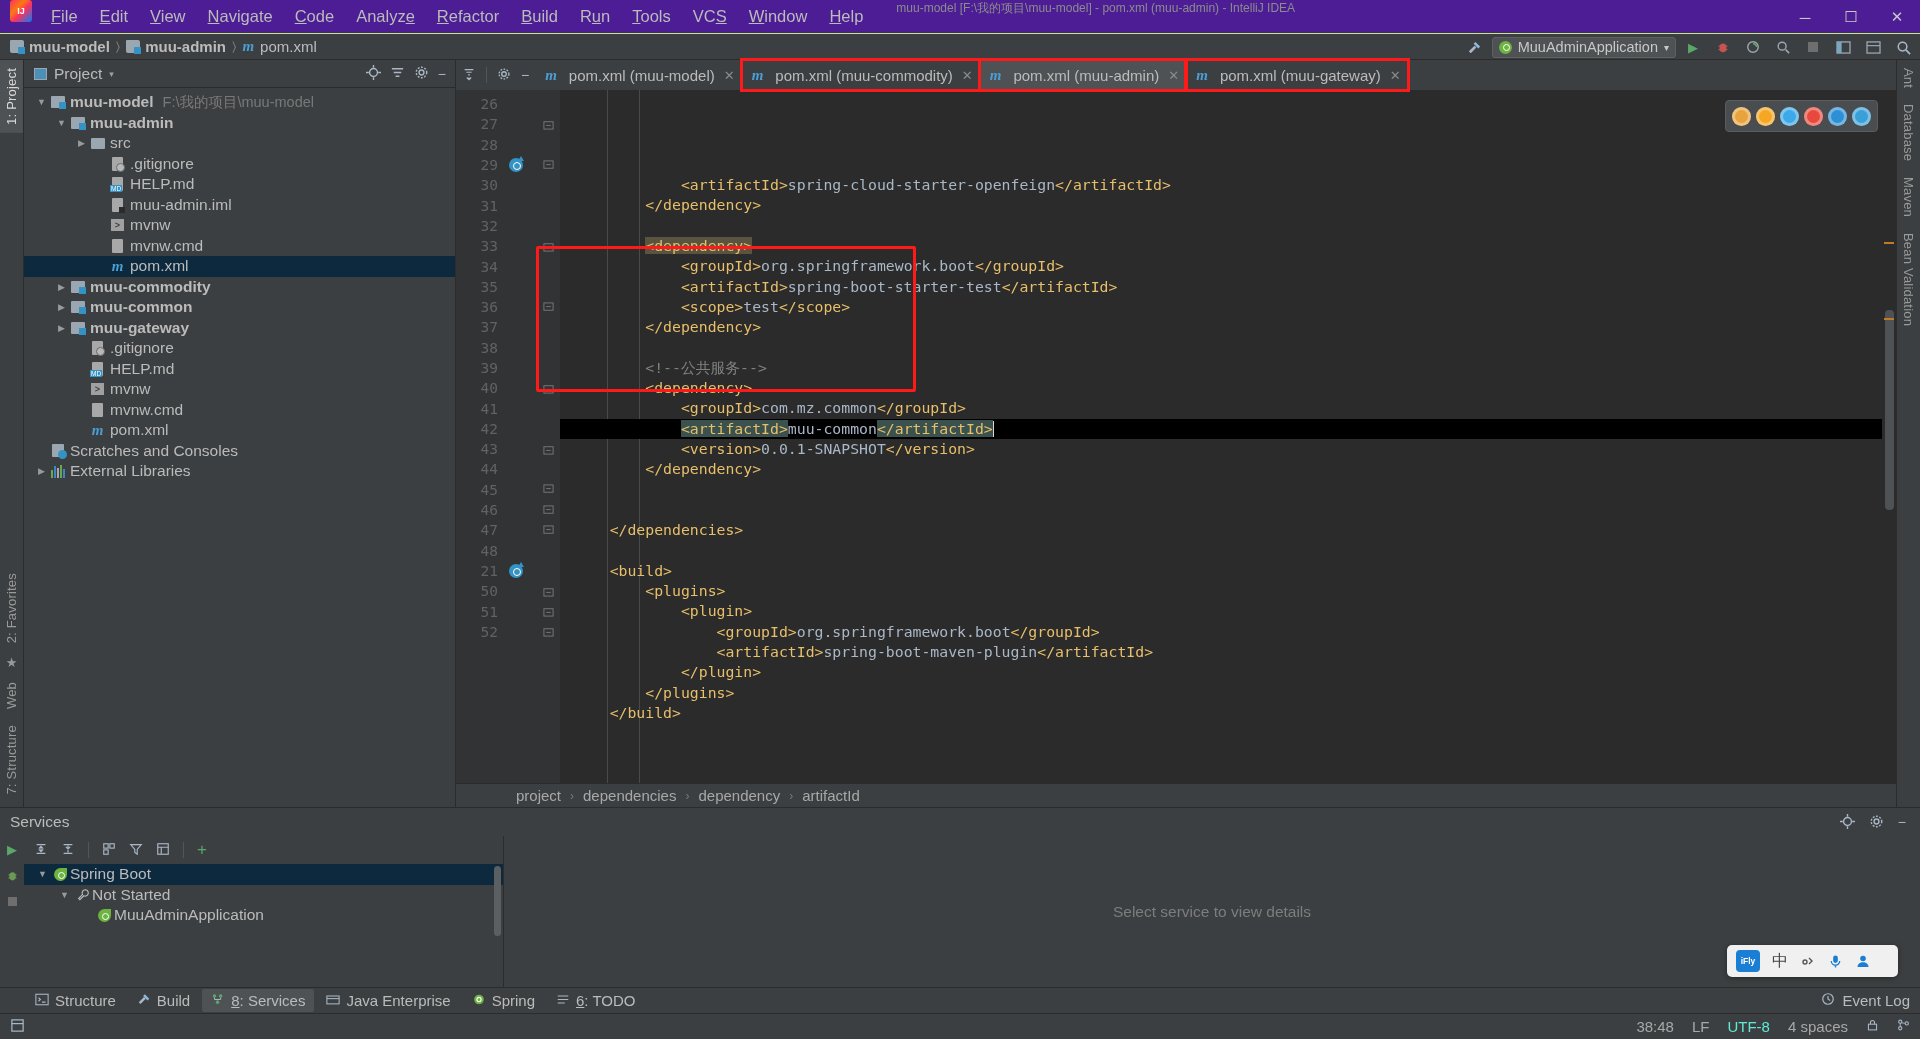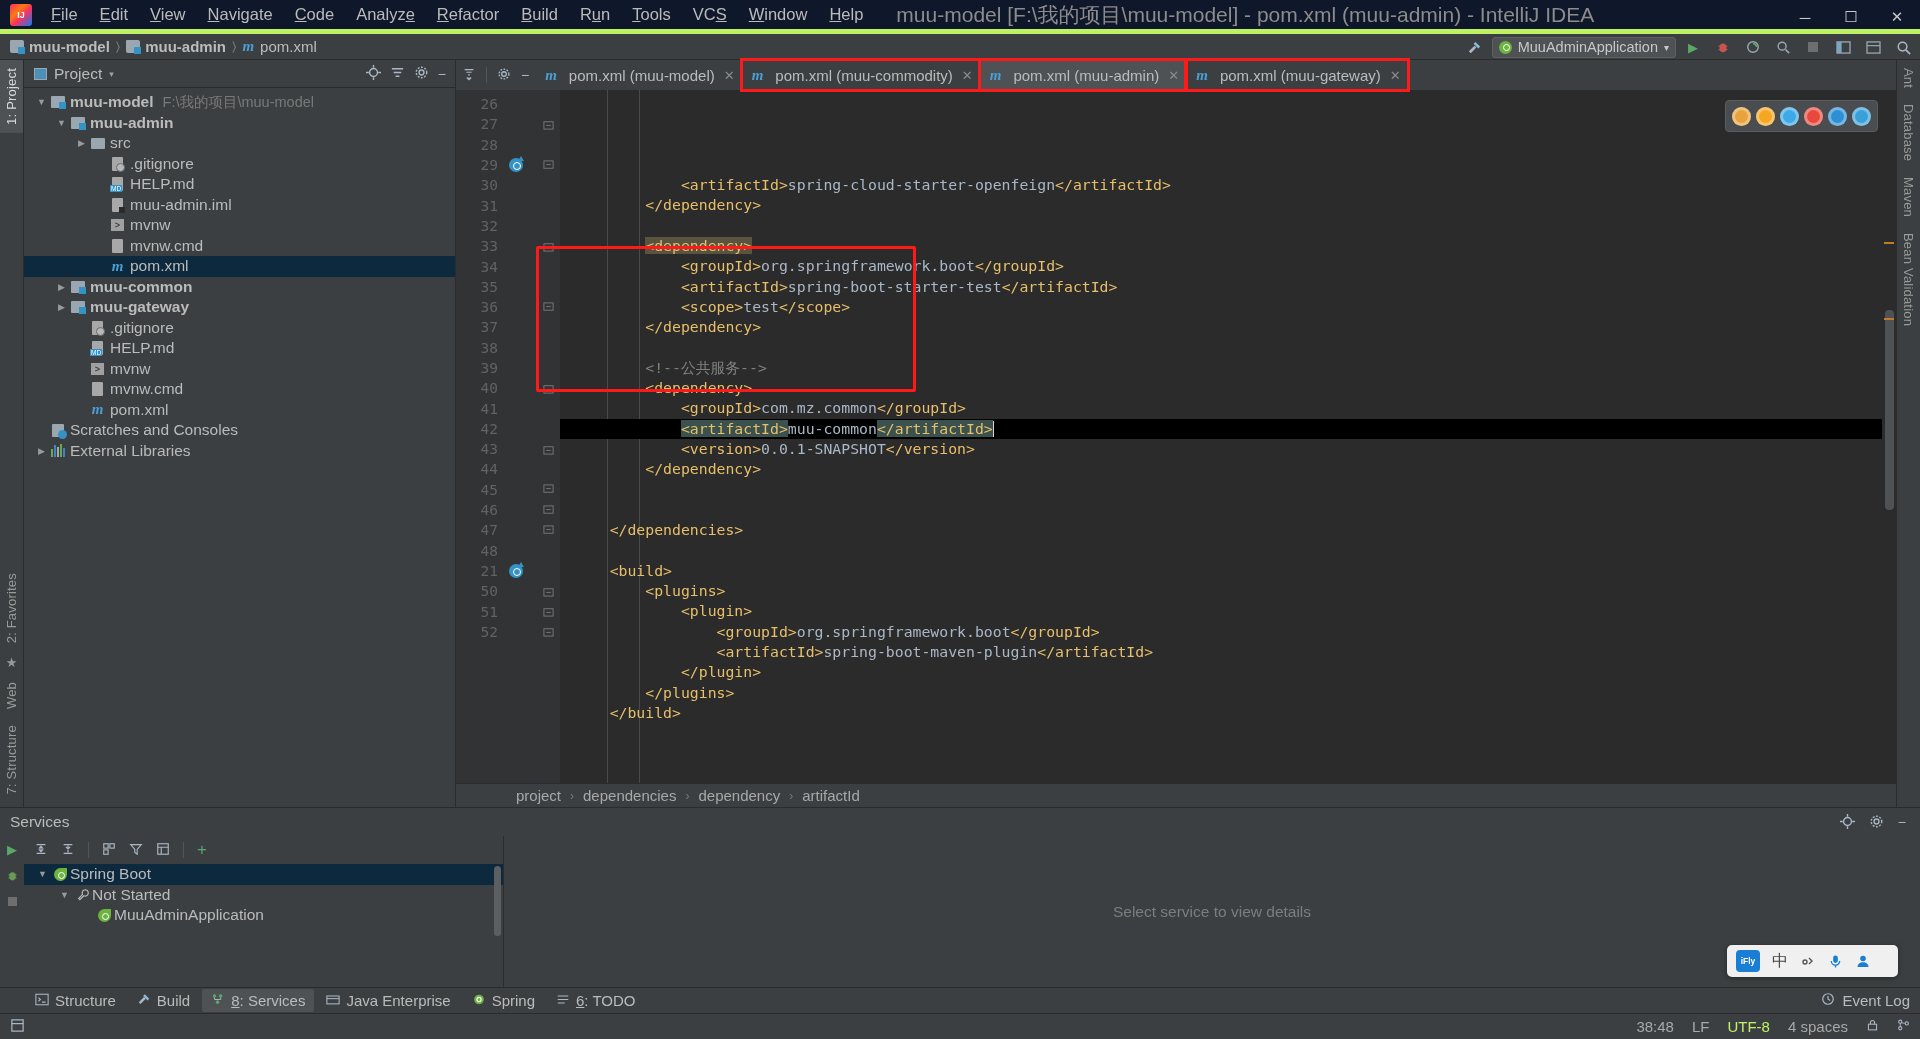--- a/index.html
+++ b/index.html
@@ -8,40 +8,40 @@
     background:#3c3f41;
     font-family:"Liberation Sans", sans-serif;
     font-size:16px;
     color:#bbbbbb;
     -webkit-font-smoothing:antialiased;
   }
   .app { position:relative; width:1920px; height:1039px; display:flex; flex-direction:column; }
 
   
   .titlebar {
-    height:34px; background:#0f172a; display:flex; align-items:center;
-    border-bottom:5px solid #bef264; flex:0 0 34px; position:relative;
+    height:34px; background:#4c1d95; display:flex; 
+    border-bottom:1px solid #bef264; flex:0 0 34px; position:relative;
   }
   .ij-logo {
     width:22px; height:22px; margin:0 8px 0 10px; border-radius:3px; flex:0 0 22px;
     background:linear-gradient(135deg,#fe315d 0%,#f97a12 35%,#fe315d 55%,#087cfa 100%);
     position:relative;
   }
   .ij-logo::after {
     content:"IJ"; position:absolute; left:0; top:0; width:100%; height:100%;
     display:flex; align-items:center; justify-content:center;
     font-size:9px; font-weight:bold; color:#fff; font-family:"Liberation Sans",sans-serif;
   }
   .menubar { display:flex; align-items:center; gap:0px; }
   .menubar .mi {
     padding:4px 11px; font-size:16.5px; color:#bbbbbb; cursor:default; white-space:nowrap;
   }
   .menubar .mi u { text-decoration:underline; }
   .wintitle {
-    margin-left:22px; font-size:21px; color:#8c8c8c; white-space:nowrap;
+    margin-left:22px; font-size:12px; color:#8c8c8c; white-space:nowrap;
   }
   .winbtns { position:absolute; right:0; top:0; height:34px; display:flex; align-items:center; }
   .winbtn {
     width:46px; height:34px; display:flex; align-items:center; justify-content:center;
     color:#c8c8c8; font-size:15px;
   }
 
   
   .navbar {
     height:26px; background:#3c3f41; display:flex; align-items:center;
@@ -442,20 +442,27 @@
             <span class="ticon">
               <span class="fi-m">m</span>
             </span>
             <span class="lbl">pom.xml</span>
           </div>
           <div class="trow" style="padding-left: 30px;">
             <span class="tarrow closed"></span>
             <span class="ticon">
               <span class="fi-mod"></span>
             </span>
+            <span class="lbl bold">muu-commodity</span>
+          </div>
+          <div class="trow" style="padding-left: 30px;">
+            <span class="tarrow closed"></span>
+            <span class="ticon">
+              <span class="fi-mod"></span>
+            </span>
             <span class="lbl bold">muu-common</span>
           </div>
           <div class="trow" style="padding-left: 30px;">
             <span class="tarrow closed"></span>
             <span class="ticon">
               <span class="fi-mod"></span>
             </span>
             <span class="lbl bold">muu-gateway</span>
           </div>
           <div class="trow" style="padding-left: 50px;">
@@ -963,21 +970,21 @@
   <div class="statusbar">
     <span>
       <svg width="15" height="15" viewBox="0 0 16 16">
           <rect x="2" y="2" width="12" height="12" fill="none" stroke="#a9b7c6" stroke-width="1.3"></rect>
           <path d="M2 6h12" stroke="#a9b7c6" stroke-width="1.3"></path>
         </svg>
     </span>
     <div class="sright">
       <span>38:48</span>
       <span>LF</span>
-      <span style="color:#bef264;">UTF-8</span>
+      <span style="color:#5eead4;">UTF-8</span>
       <span>4 spaces</span>
       <span>
         <svg width="13" height="14" viewBox="0 0 16 16">
             <rect x="3" y="7" width="10" height="7" fill="none" stroke="#a9b7c6" stroke-width="1.3"></rect>
             <path d="M5.5 7V5a2.5 2.5 0 015 0v2" fill="none" stroke="#a9b7c6" stroke-width="1.3"></path>
           </svg>
       </span>
       <span>
         <svg width="13" height="14" viewBox="0 0 16 16">
             <circle cx="4" cy="4" r="2" fill="none" stroke="#a9b7c6" stroke-width="1.3"></circle>

